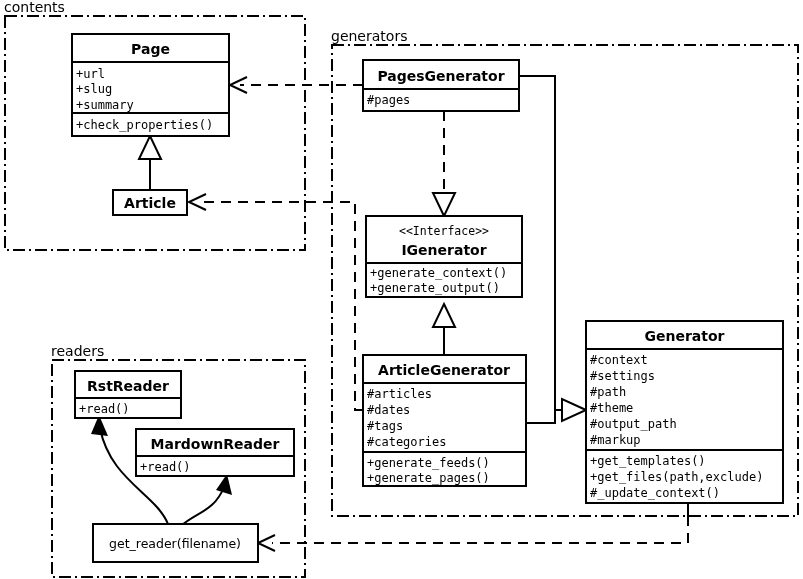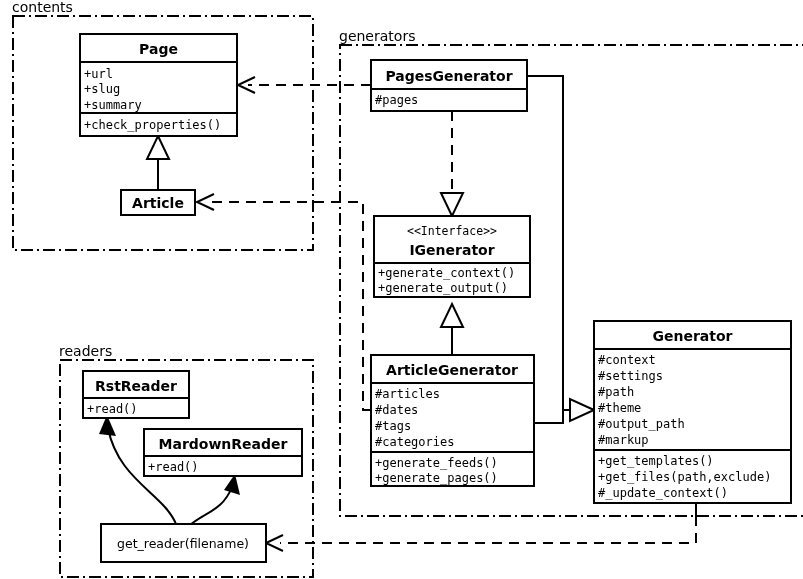--- a/index.html
+++ b/index.html
@@ -12,21 +12,20 @@
     height: 579px;
     font-family: "DejaVu Sans", sans-serif;
     position: relative;
     overflow: hidden;
   }
   #diagram-root {
     position: absolute;
     left: 0; top: 0;
     width: 699px;
     height: 579px;
-    margin-left: 8px;
   }
   svg { display: block; }
 
   
   .pkg-frame {
     fill: none;
     stroke: #000000;
     stroke-width: 2;
     stroke-dasharray: 12 4 2 4;
   }

